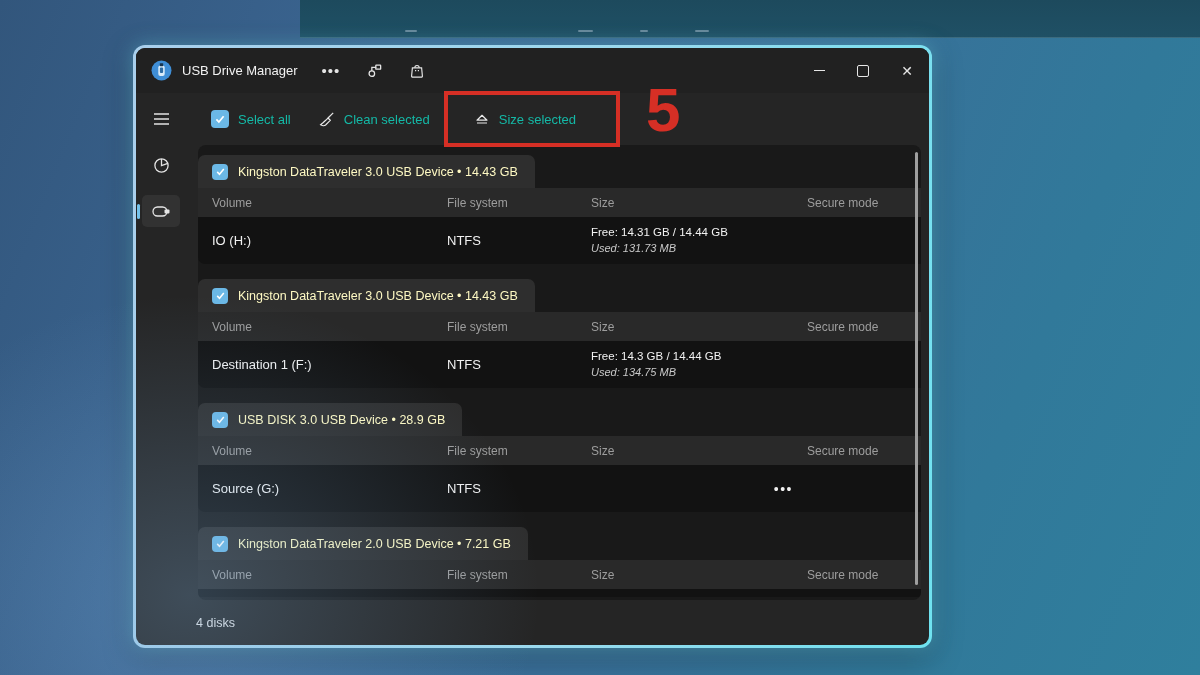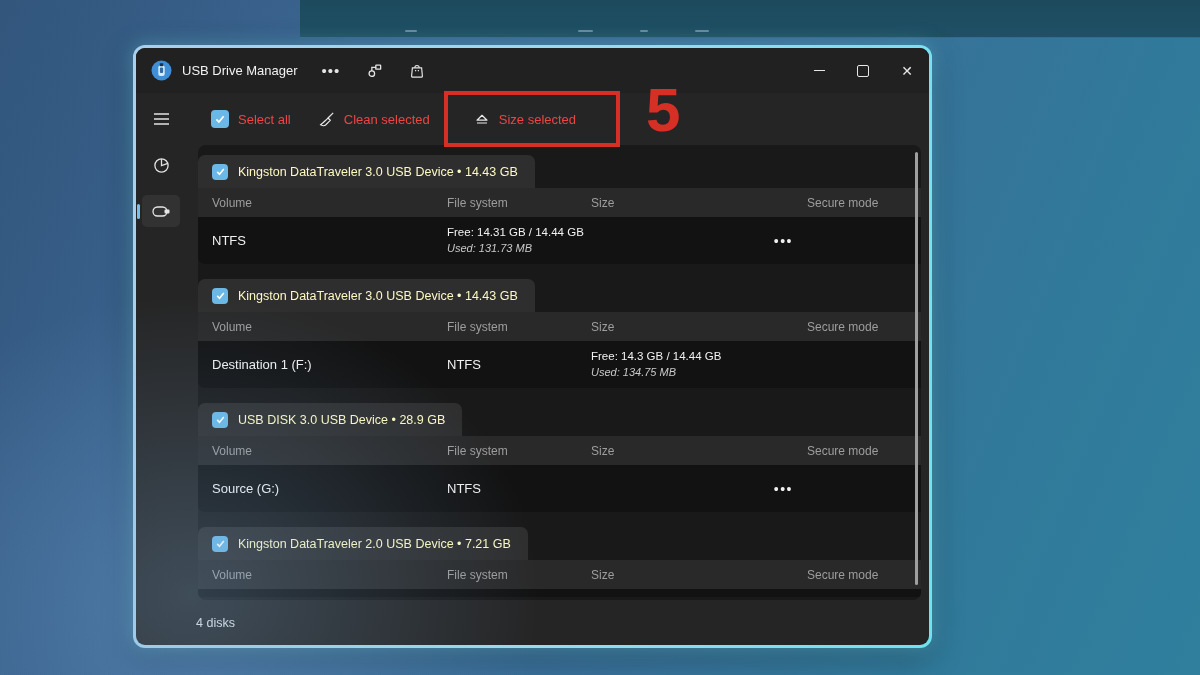--- a/index.html
+++ b/index.html
@@ -45,21 +45,21 @@
   .win-body{flex:1;display:flex;min-height:0;}
   .sidebar{flex:0 0 50px;display:flex;flex-direction:column;align-items:center;position:relative;}
   .side-btn{width:38px;height:32px;display:flex;align-items:center;justify-content:center;color:#e2e2e2;border-radius:5px;cursor:pointer;}
   .side-btn.hamburger{margin-top:10px;}
   .side-btn.pie{margin-top:14px;}
   .side-btn.selected{margin-top:14px;background:#323232;position:relative;}
   .sel-pill{position:absolute;left:-5px;top:9px;width:3px;height:15px;border-radius:2px;background:#74c2ea;}
 
   .content{flex:1;display:flex;flex-direction:column;min-width:0;}
   .toolbar{flex:0 0 52px;display:flex;align-items:center;padding-left:25px;}
-  .tool-item{display:flex;align-items:center;color:#ef4444;font-size:13px;cursor:pointer;}
+  .tool-item{display:flex;align-items:center;color:#14b8a6;font-size:13px;cursor:pointer;}
   .tool-item svg{display:block;}
   .tool-label{margin-left:9px;}
   .gap28{margin-left:28px;} .gap44{margin-left:44px;}
   .checkbox{width:18px;height:18px;border-radius:4px;background:#6bb8e6;display:flex;align-items:center;justify-content:center;flex:0 0 18px;}
   .checkbox.small{width:16px;height:16px;border-radius:4px;flex:0 0 16px;}
 
   
   .viewport{flex:1;margin:0 8px 0 12px;background:#191919;border-radius:8px;position:relative;overflow:hidden;}
   .disk-card{position:relative;width:844px;margin:15px 0 0 0;}
   .disk-card:first-child{margin-top:10px;}
@@ -207,20 +207,21 @@
         </svg>
       </span>
     </div>
     <div class="thead">
       <span>Volume</span>
       <span>File system</span>
       <span>Size</span>
       <span>Secure mode</span>
     </div>
     <div class="trow">
+      <span>IO (H:)</span>
       <span>NTFS</span>
       <span class="size-cell">
         <span class="size-free">Free: 14.31 GB / 14.44 GB</span>
         <span class="size-used">Used: 131.73 MB</span>
       </span>
       <span class="more-cell">
         <span class="more-dots">•••</span>
       </span>
     </div>
   </div>

